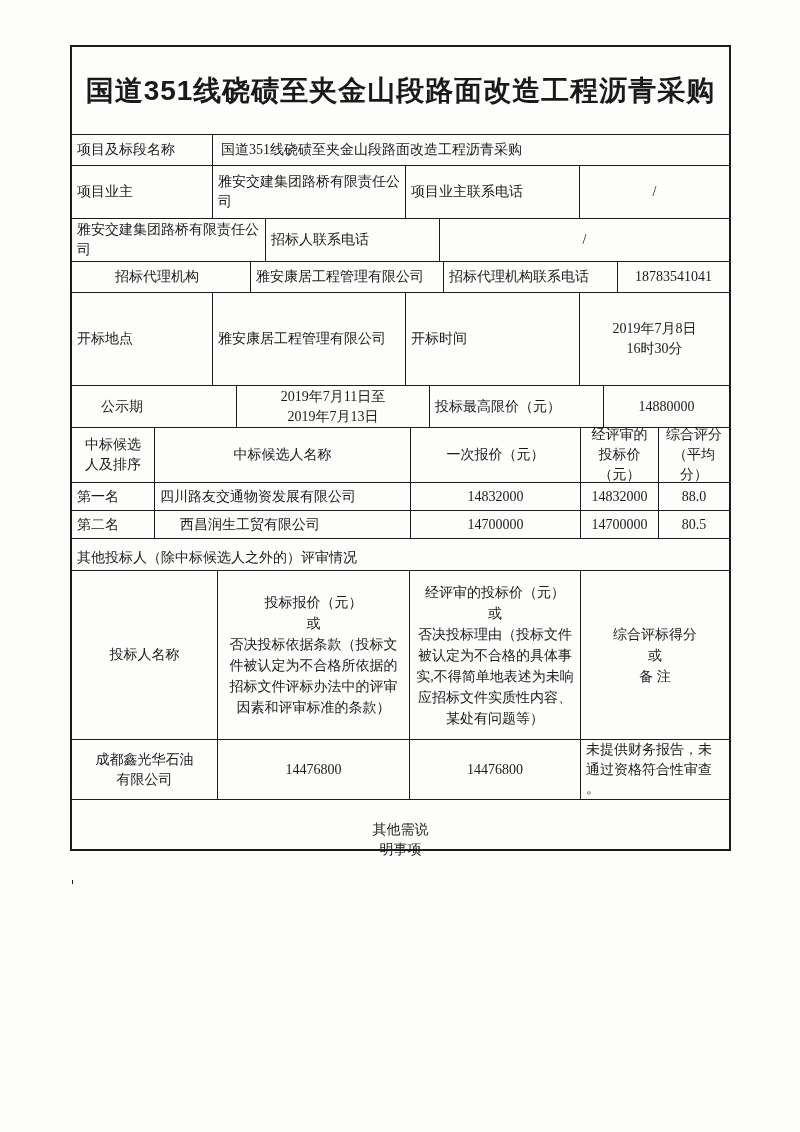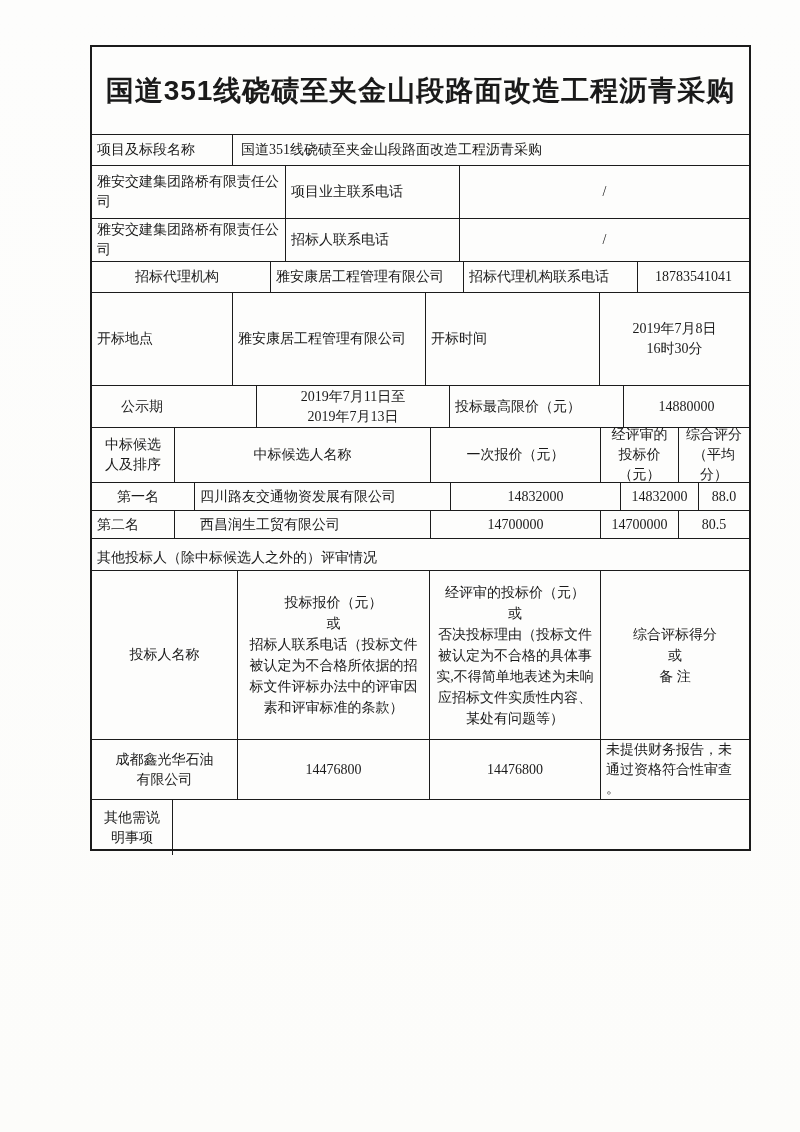--- a/index.html
+++ b/index.html
@@ -12,21 +12,21 @@
   }
   .sheet{
     position:absolute;left:0;top:0;width:800px;height:1132px;
     background:linear-gradient(180deg,#fdfdfc 0%,#fcfcfa 100%);
   }
   .tbl{
     position:absolute;left:70px;top:45px;width:661px;height:806px;
     border:2.5px solid #1b1b1b;
     box-sizing:border-box;
     background:#fdfdfc;
-    display:flex;flex-direction:column;margin-left:20px;
+    display:flex;flex-direction:column;
   }
   .row{display:flex;box-sizing:border-box;border-top:1.5px solid #1c1c1c;flex:0 0 auto;}
   .row:first-child{border-top:none;}
   .c{
     box-sizing:border-box;
     border-left:1.5px solid #1c1c1c;
     display:flex;align-items:center;
     font-size:14px;line-height:1.42;
     white-space:pre-line;
     padding:2px 5px;
@@ -54,20 +54,21 @@
     <div class="row title-row" style="height:87px;">
       <div class="c title-cell">国道351线硗碛至夹金山段路面改造工程沥青采购</div>
     </div>
 
     <div class="row" style="height:31px;">
       <div class="c left" style="flex:0 0 140px;">项目及标段名称</div>
       <div class="c left grow" style="padding-left:8px;">国道351线硗碛至夹金山段路面改造工程沥青采购</div>
     </div>
 
     <div class="row" style="height:53px;">
+      <div class="c left" style="flex:0 0 140px;">项目业主</div>
       <div class="c left" style="flex:0 0 193px;">雅安交建集团路桥有限责任公司</div>
       <div class="c left" style="flex:0 0 174px;">项目业主联系电话</div>
       <div class="c center grow">/</div>
     </div>
 
     <div class="row" style="height:43px;">
       <div class="c left" style="flex:0 0 193px;">雅安交建集团路桥有限责任公司</div>
       <div class="c left" style="flex:0 0 174px;">招标人联系电话</div>
       <div class="c center grow">/</div>
     </div>
@@ -101,21 +102,21 @@
       <div class="c center" style="flex:0 0 256px;">中标候选人名称</div>
       <div class="c center" style="flex:0 0 170px;">一次报价（元）</div>
       <div class="c center" style="flex:0 0 78px;padding:2px 2px;">经评审的
 投标价
 （元）</div>
       <div class="c center grow" style="padding:2px 2px;">综合评分
 （平均
 分）</div>
     </div>
 
-    <div class="row" style="height:28px;padding-left:20px;">
+    <div class="row" style="height:28px;">
       <div class="c left" style="flex:0 0 82px;">第一名</div>
       <div class="c left" style="flex:0 0 256px;">四川路友交通物资发展有限公司</div>
       <div class="c center" style="flex:0 0 170px;">14832000</div>
       <div class="c center" style="flex:0 0 78px;">14832000</div>
       <div class="c center grow">88.0</div>
     </div>
 
     <div class="row" style="height:28px;">
       <div class="c left" style="flex:0 0 82px;">第二名</div>
       <div class="c left" style="flex:0 0 256px;padding-left:25px;">西昌润生工贸有限公司</div>
@@ -125,39 +126,39 @@
     </div>
 
     <div class="row" style="height:32px;align-items:flex-end;">
       <div class="c left grow">其他投标人（除中标候选人之外的）评审情况</div>
     </div>
 
     <div class="row" style="height:169px;">
       <div class="c center" style="flex:0 0 145px;">投标人名称</div>
       <div class="c center small-lh" style="flex:0 0 192px;padding:2px 8px;">投标报价（元）
 或
-招标人联系电话（投标文件被认定为不合格所依据的招标文件评标办法中的评审因素和评审标准的条款）</div>
+否决投标依据条款（投标文件被认定为不合格所依据的招标文件评标办法中的评审因素和评审标准的条款）</div>
       <div class="c center small-lh" style="flex:0 0 171px;padding:2px 4px;text-align:center;">经评审的投标价（元）
 或
 否决投标理由（投标文件被认定为不合格的具体事实,不得简单地表述为未响应招标文件实质性内容、某处有问题等）</div>
       <div class="c center grow small-lh">综合评标得分
 或
 备 注</div>
     </div>
 
     <div class="row" style="height:60px;">
       <div class="c center" style="flex:0 0 145px;">成都鑫光华石油
 有限公司</div>
       <div class="c center" style="flex:0 0 192px;">14476800</div>
       <div class="c center" style="flex:0 0 171px;">14476800</div>
       <div class="c left grow">未提供财务报告，未
 通过资格符合性审查
 。</div>
     </div>
 
-    <div class="row grow" style="min-height:56px;">
+    <div class="row grow" style="min-height:56px;flex-direction:column;">
       <div class="c center" style="flex:0 0 80px;">其他需说
 明事项</div>
       <div class="c left grow"></div>
     </div>
 
   </div>
 </div>
 
 </body></html>

